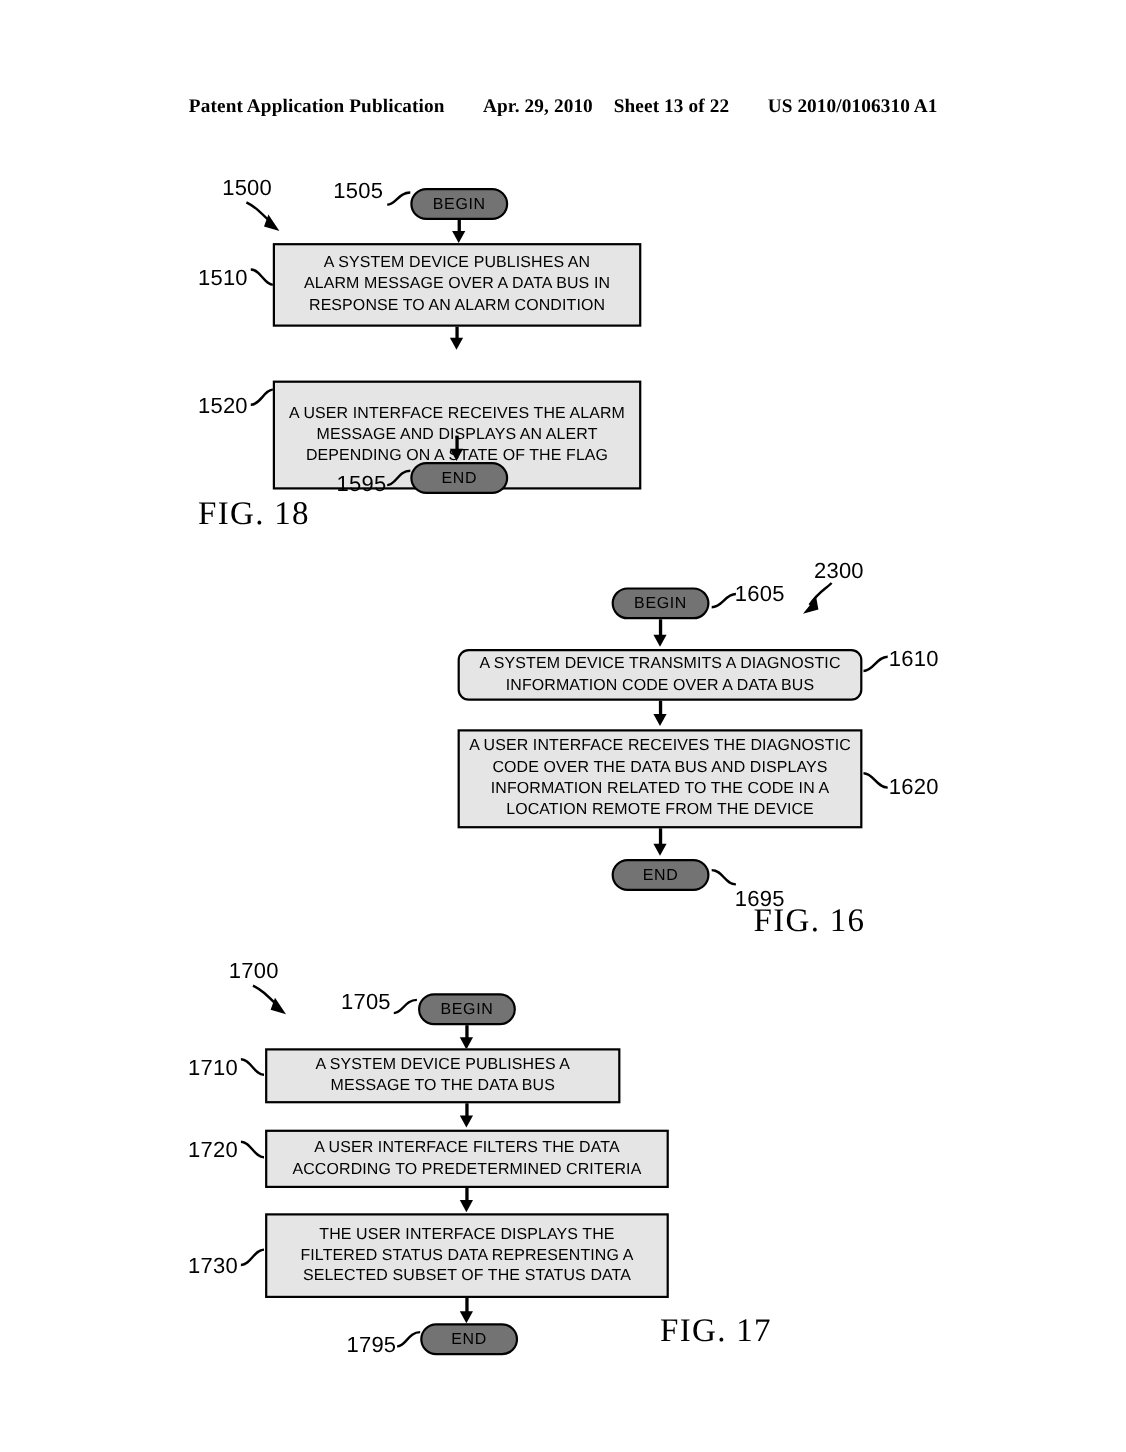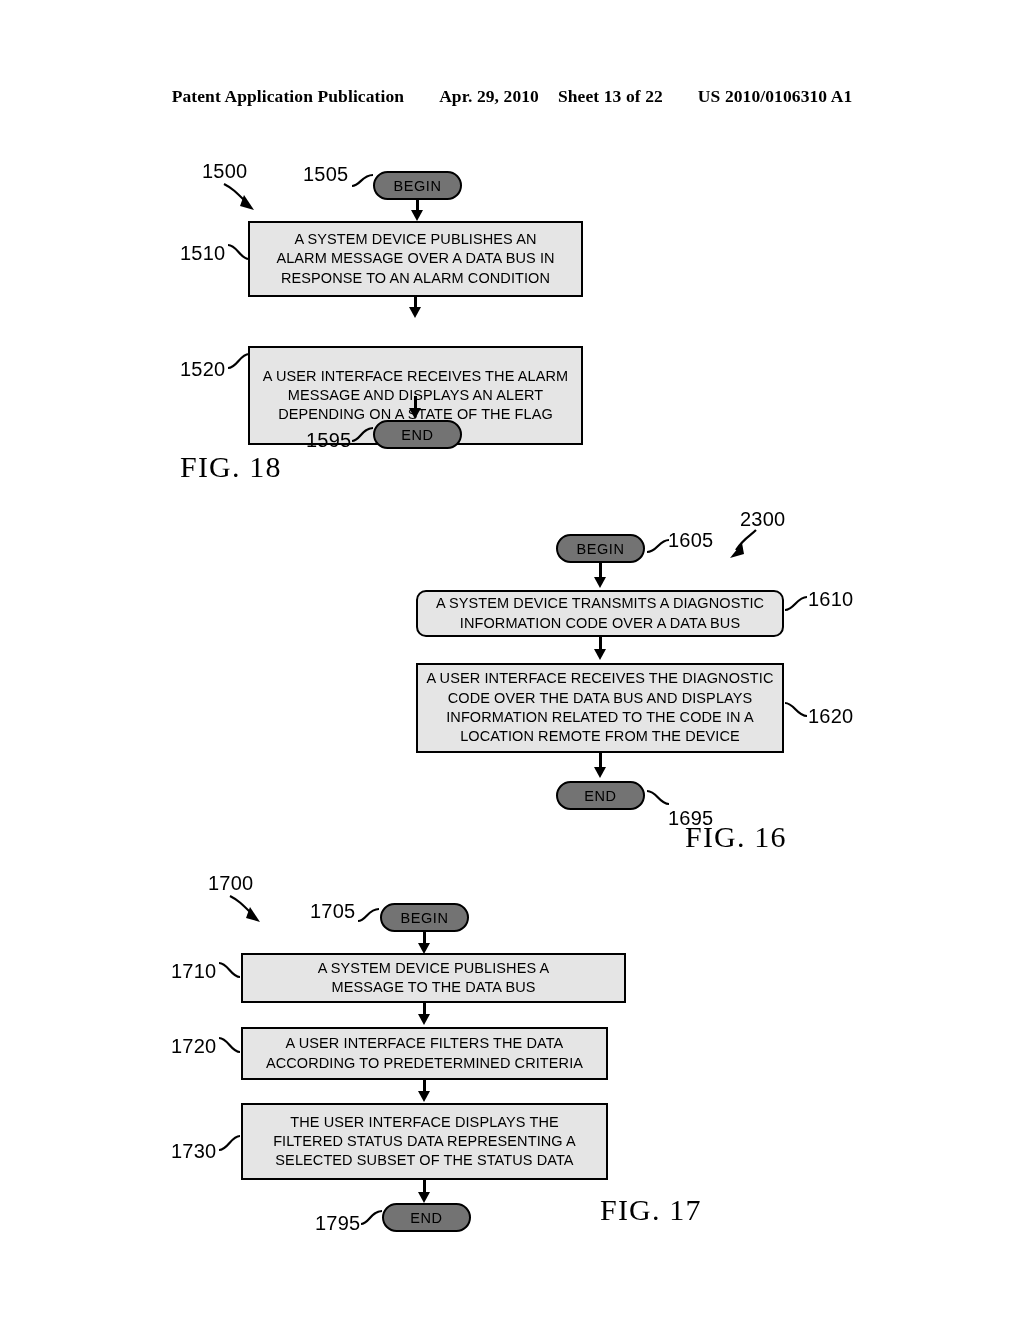--- a/index.html
+++ b/index.html
@@ -249,21 +249,21 @@
     <span class="txt">BEGIN</span>
   </div>
 
   <div class="connector" style="left:423px; top:932px; height:13px;"></div>
   <div class="arrowhead" style="left:418px; top:943px;"></div>
 
   <div class="ref" style="left:171px; top:960px;">1710</div>
   <svg class="leader" style="left:219px; top:958px;" width="24" height="26">
     <path d="M 0 5 C 9 5, 12 19, 21 19"></path>
   </svg>
-  <div class="proc-box" style="left:241px; top:953px; width:385px; height:50px;">
+  <div class="proc-box" style="left:241px; top:953px; width:323px; height:50px;">
     <span class="txt">A SYSTEM DEVICE PUBLISHES A
 MESSAGE TO THE DATA BUS</span>
   </div>
 
   <div class="connector" style="left:423px; top:1003px; height:13px;"></div>
   <div class="arrowhead" style="left:418px; top:1014px;"></div>
 
   <div class="ref" style="left:171px; top:1035px;">1720</div>
   <svg class="leader" style="left:219px; top:1033px;" width="24" height="26">
     <path d="M 0 5 C 9 5, 12 19, 21 19"></path>

